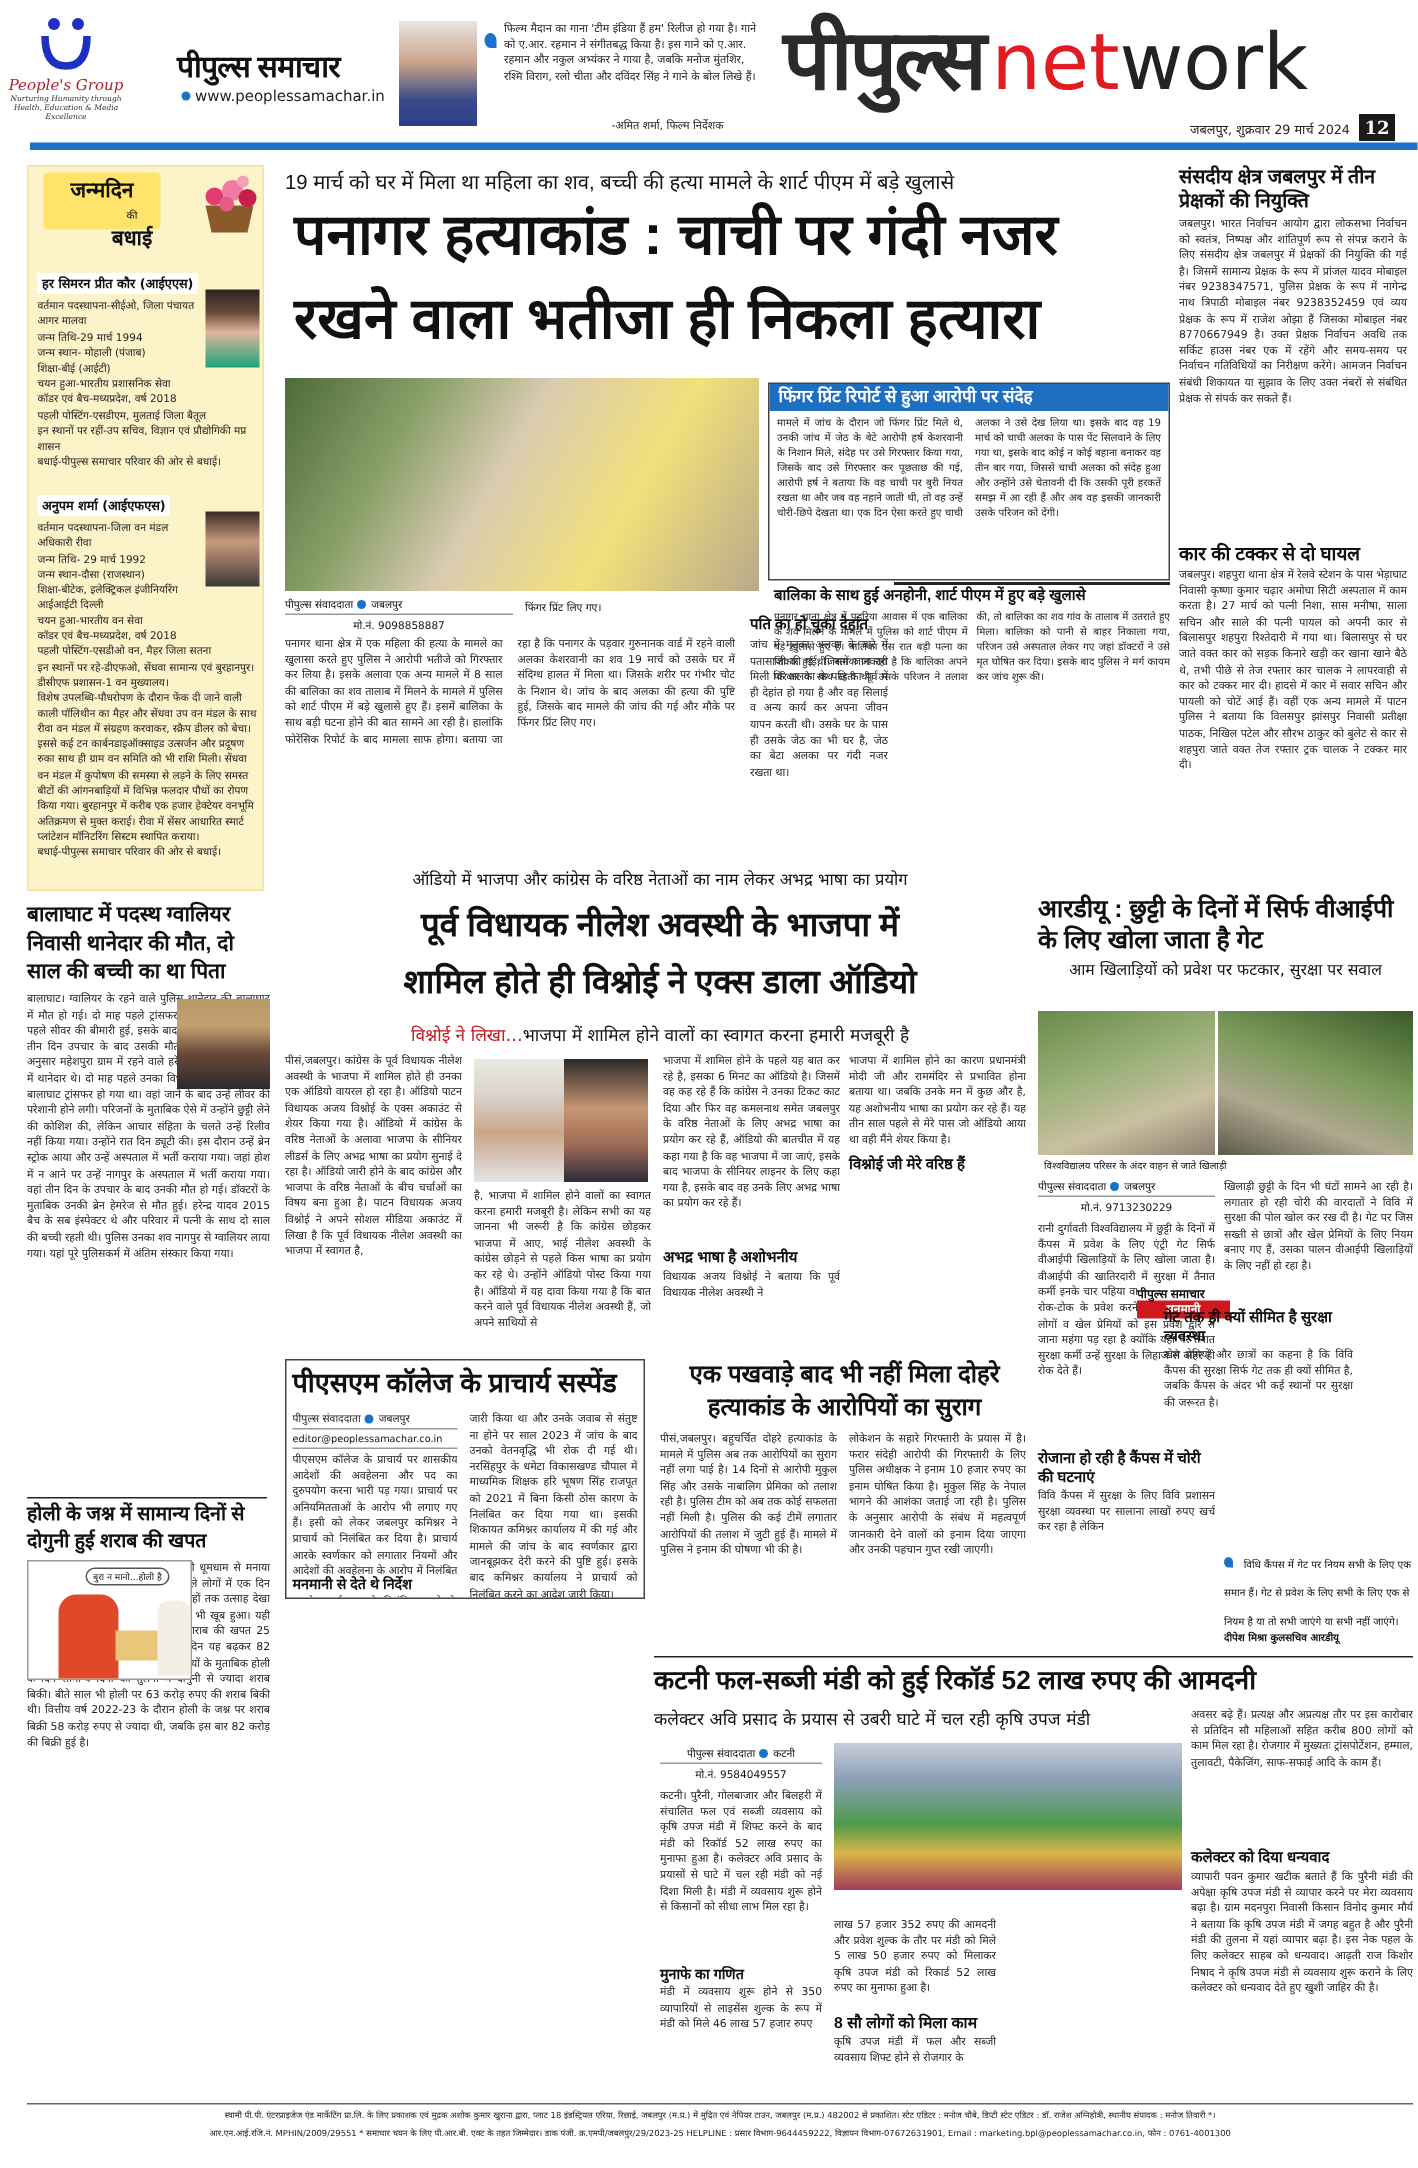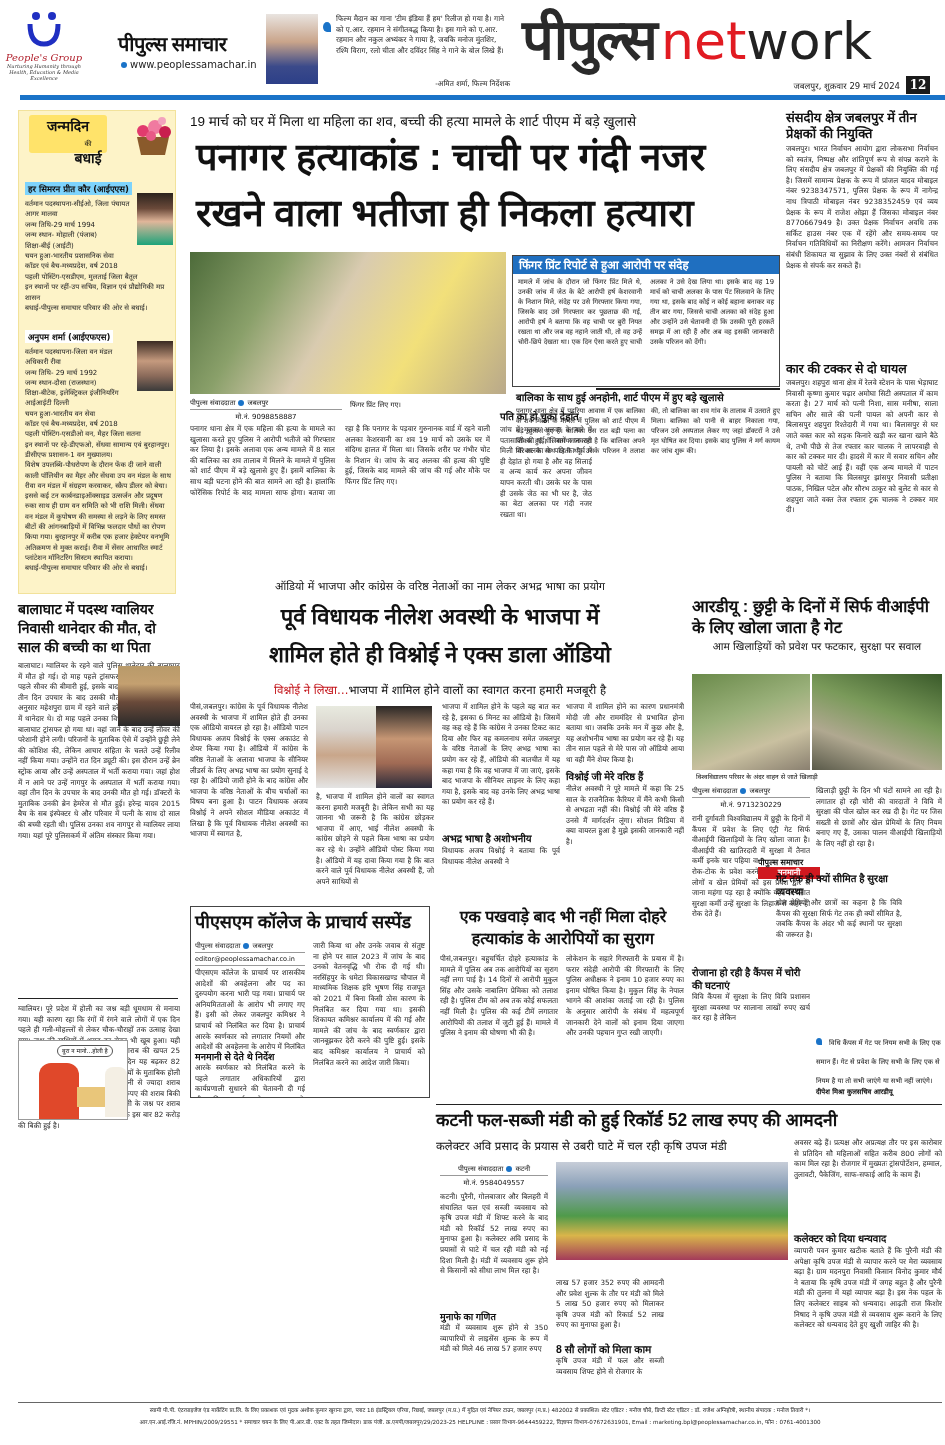--- a/index.html
+++ b/index.html
@@ -27,21 +27,21 @@
   </div>
   <div class="abs" style="left:118px;top:30px;width:150px;">
     <div class="hd" style="font-size:20px;letter-spacing:-0.5px;">पीपुल्स समाचार</div>
     <div style="font-size:10px;color:#222;margin-top:2px;">
       <span class="dot"></span><span>www.peoplessamachar.in</span>
     </div>
   </div>
   <div class="abs photo" style="left:266px;top:14px;width:52px;height:70px;background:linear-gradient(180deg,#e9e4e0 0,#c9a48a 40%,#3b4a8a 75%,#2c3f88 100%);"></div>
   <div class="abs" style="left:323px;top:22px;width:8px;height:10px;background:#1a73c8;border-radius:50% 50% 0 50%;"></div>
   <div class="abs" style="left:336px;top:14px;width:170px;font-size:7.3px;line-height:10.5px;color:#222;">फिल्म मैदान का गाना 'टीम इंडिया हैं हम' रिलीज हो गया है। गाने को ए.आर. रहमान ने संगीतबद्ध किया है। इस गाने को ए.आर. रहमान और नकुल अभ्यंकर ने गाया है, जबकि मनोज मुंतशिर, रश्मि विराग, रलो चीता और दविंदर सिंह ने गाने के बोल लिखे हैं।</div>
-  <div class="abs" style="left:380px;top:78px;width:130px;text-align:right;font-size:7.3px;color:#222;">-अमित शर्मा, फिल्म निर्देशक</div>
+  <div class="abs" style="left:380px;top:78px;width:130px;text-align:center;font-size:7.3px;color:#222;">-अमित शर्मा, फिल्म निर्देशक</div>
 
   <div class="abs" style="left:522px;top:4px;width:420px;height:72px;white-space:nowrap;">
     <span class="hd" style="font-size:56px;line-height:72px;color:#2a2a2a;letter-spacing:-2px;">पीपुल्स</span>
     <span style="font-family:'DejaVu Sans',sans-serif;font-size:52px;line-height:72px;color:#e11b22;font-weight:normal;">net</span><span style="font-family:'DejaVu Sans',sans-serif;font-size:52px;line-height:72px;color:#222;">work</span>
   </div>
   <div class="abs" style="left:700px;top:80px;width:200px;text-align:right;font-size:8.5px;color:#222;">जबलपुर, शुक्रवार 29 मार्च 2024</div>
   <div class="abs" style="left:906px;top:76px;width:24px;height:18px;background:#1a1a1a;color:#fff;font-family:'DejaVu Serif',serif;font-weight:bold;font-size:12px;text-align:center;line-height:18px;">12</div>
   <div class="abs" style="left:20px;top:95px;width:925px;height:5px;background:#1a73c8;"></div>
 </div>
 
@@ -58,21 +58,21 @@
       <path d="M6 22 L38 22 L34 40 L10 40 Z" fill="#8a5a2b"></path>
       <circle cx="12" cy="16" r="6" fill="#e23b6e"></circle>
         <circle cx="24" cy="12" r="7" fill="#f07aa0"></circle>
       <circle cx="34" cy="17" r="6" fill="#c81e4e"></circle>
         <circle cx="20" cy="21" r="5" fill="#e85a86"></circle>
       <circle cx="31" cy="6" r="4" fill="#f3a2bd"></circle>
     </svg>
   </div>
 
   <div class="abs" style="left:6px;top:66px;width:148px;">
-    <div style="background:#7dd3fc;display:inline-block;padding:1px 3px;font-size:8.5px;font-weight:bold;">हर सिमरन प्रीत कौर (आईएएस)</div>
+    <div style="background:#ffffff;display:inline-block;padding:1px 3px;font-size:8.5px;font-weight:bold;">हर सिमरन प्रीत कौर (आईएएस)</div>
     <div class="abs photo" style="left:112px;top:16px;width:36px;height:52px;background:linear-gradient(180deg,#2b231d 0,#6b4a3a 30%,#e0b69a 55%,#1ca37a 100%);"></div>
     <div style="width:108px;margin-top:3px;font-size:7px;line-height:10.4px;color:#222;">
       <div>वर्तमान पदस्थापना-सीईओ, जिला पंचायत आगर मालवा</div>
       <div>जन्म तिथि-29 मार्च 1994</div>
       <div>जन्म स्थान- मोहाली (पंजाब)</div>
       <div>शिक्षा-बीई (आईटी)</div>
       <div style="width:148px;">चयन हुआ-भारतीय प्रशासनिक सेवा</div>
       <div style="width:148px;">कॉडर एवं बैच-मध्यप्रदेश, वर्ष 2018</div>
       <div style="width:148px;">पहली पोस्टिंग-एसडीएम, मुलताई जिला बैतूल</div>
       <div style="width:148px;">इन स्थानों पर रहीं-उप सचिव, विज्ञान एवं प्रौद्योगिकी मप्र शासन</div>
@@ -132,20 +132,21 @@
   <div class="body-text" style="height:200px;">जबलपुर। शहपुरा थाना क्षेत्र में रेलवे स्टेशन के पास भेड़ाघाट निवासी कृष्णा कुमार चढ़ार अमोघा सिटी अस्पताल में काम करता है। 27 मार्च को पत्नी निशा, सास मनीषा, साला सचिन और साले की पत्नी पायल को अपनी कार से बिलासपुर शहपुरा रिश्तेदारी में गया था। बिलासपुर से घर जाते वक्त कार को सड़क किनारे खड़ी कर खाना खाने बैठे थे, तभी पीछे से तेज रफ्तार कार चालक ने लापरवाही से कार को टक्कर मार दी। हादसे में कार में सवार सचिन और पायली को चोटें आई हैं। वहीं एक अन्य मामले में पाटन पुलिस ने बताया कि विलसपुर झांसपुर निवासी प्रतीक्षा पाठक, निखिल पटेल और सौरभ ठाकुर को बुलेट से कार से शहपुरा जाते वक्त तेज रफ्तार ट्रक चालक ने टक्कर मार दी।</div>
 </div>
 
 <div class="abs" style="left:18px;top:600px;width:162px;">
   <div class="hd" style="font-size:14px;line-height:19px;">बालाघाट में पदस्थ ग्वालियर निवासी थानेदार की मौत, दो साल की बच्ची का था पिता</div>
   <div class="abs photo" style="left:100px;top:66px;width:62px;height:60px;background:linear-gradient(180deg,#b89a6a 0,#c4a070 30%,#6a4a3a 60%,#2a2a2a 100%);"></div>
   <div class="body-text" style="margin-top:4px;height:336px;">बालाघाट। ग्वालियर के रहने वाले पुलिस थानेदार की बालाघाट में मौत हो गई। दो माह पहले ट्रांसफर होकर गये थानेदार को पहले सीवर की बीमारी हुई, इसके बाद ब्रेन स्ट्रोक आने के बाद तीन दिन उपचार के बाद उसकी मौत हो गई। जानकारी के अनुसार महेशपुरा ग्राम में रहने वाले हरेन्द्र यादव पुलिस विभाग में थानेदार थे। दो माह पहले उनका विधायक व्यवस्था के चलते बालाघाट ट्रांसफर हो गया था। वहां जाने के बाद उन्हें लीवर की परेशानी होने लगी। परिजनों के मुताबिक ऐसे में उन्होंने छुट्टी लेने की कोशिश की, लेकिन आचार संहिता के चलते उन्हें रिलीव नहीं किया गया। उन्होंने रात दिन ड्यूटी की। इस दौरान उन्हें ब्रेन स्ट्रोक आया और उन्हें अस्पताल में भर्ती कराया गया। जहां होश में न आने पर उन्हें नागपुर के अस्पताल में भर्ती कराया गया। वहां तीन दिन के उपचार के बाद उनकी मौत हो गई। डॉक्टरों के मुताबिक उनकी ब्रेन हेमरेज से मौत हुई। हरेन्द्र यादव 2015 बैच के सब इंस्पेक्टर थे और परिवार में पत्नी के साथ दो साल की बच्ची रहती थी। पुलिस उनका शव नागपुर से ग्वालियर लाया गया। यहां पूरे पुलिसकर्म में अंतिम संस्कार किया गया।</div>
 </div>
 <div class="abs rule" style="left:18px;top:998px;width:160px;height:1px;"></div>
 <div class="abs" style="left:18px;top:1000px;width:162px;">
+  <div class="hd" style="font-size:13px;line-height:18px;">होली के जश्न में सामान्य दिनों से दोगुनी हुई शराब की खपत</div>
   <div class="abs" style="left:0;top:40px;width:110px;height:80px;background:#fff;border:1px solid #999;">
     <div style="position:absolute;left:38px;top:4px;font-size:6px;border:1px solid #555;border-radius:10px;padding:1px 4px;">बुरा न मानो...होली है</div>
     <div style="position:absolute;left:20px;top:22px;width:40px;height:56px;background:#e0482a;border-radius:12px 12px 0 0;"></div>
     <div style="position:absolute;left:58px;top:46px;width:30px;height:20px;background:#e9c67a;"></div>
     <div style="position:absolute;left:86px;top:26px;width:22px;height:50px;background:#f4efe4;border-radius:8px 8px 0 0;"></div>
   </div>
   <div class="body-text" style="margin-top:4px;height:370px;padding-left:0;">ग्वालियर। पूरे प्रदेश में होली का जश्न बड़ी धूमधाम से मनाया गया। यही कारण रहा कि रंगों में रंगने वाले लोगों में एक दिन पहले ही गली-मोहल्लों से लेकर चौक-चौराहों तक उत्साह देखा गया। जश्न की खुशियों में शराब का सेवन भी खूब हुआ। यही कारण है कि सामान्य दिनों में प्रदेश में शराब की खपत 25 करोड़ रुपए की होती है, वहीं होली के दिन यह बढ़कर 82 करोड़ रुपए तक पहुंच गई। शराब कारोबारियों के मुताबिक होली के दिन सामान्य दिनों की तुलना में दोगुनी से ज्यादा शराब बिकी। बीते साल भी होली पर 63 करोड़ रुपए की शराब बिकी थी। वित्तीय वर्ष 2022-23 के दौरान होली के जश्न पर शराब बिक्री 58 करोड़ रुपए से ज्यादा थी, जबकि इस बार 82 करोड़ की बिक्री हुई है।</div>
 </div>
 
 <div class="abs" style="left:190px;top:578px;width:500px;text-align:center;font-size:11px;">ऑडियो में भाजपा और कांग्रेस के वरिष्ठ नेताओं का नाम लेकर अभद्र भाषा का प्रयोग</div>
@@ -159,21 +160,20 @@
 <div class="abs photo" style="left:376px;top:706px;width:56px;height:82px;background:linear-gradient(180deg,#2b2826 0,#c69674 40%,#a06a54 70%,#2b2b3b 100%);"></div>
 <div class="abs body-text" style="left:316px;top:792px;width:118px;height:110px;">है, भाजपा में शामिल होने वालों का स्वागत करना हमारी मजबूरी है। लेकिन सभी का यह जानना भी जरूरी है कि कांग्रेस छोड़कर भाजपा में आए, भाई नीलेश अवस्थी के कांग्रेस छोड़ने से पहले किस भाषा का प्रयोग कर रहे थे। उन्होंने ऑडियो पोस्ट किया गया है। ऑडियो में यह दावा किया गया है कि बात करने वाले पूर्व विधायक नीलेश अवस्थी हैं, जो अपने साथियों से</div>
 <div class="abs body-text" style="left:442px;top:702px;width:118px;height:128px;">भाजपा में शामिल होने के पहले यह बात कर रहे है, इसका 6 मिनट का ऑडियो है। जिसमें वह कह रहे हैं कि कांग्रेस ने उनका टिकट काट दिया और फिर वह कमलनाथ समेत जबलपुर के वरिष्ठ नेताओं के लिए अभद्र भाषा का प्रयोग कर रहे हैं, ऑडियो की बातचीत में यह कहा गया है कि वह भाजपा में जा जाएं, इसके बाद भाजपा के सीनियर लाइनर के लिए कहा गया है, इसके बाद वह उनके लिए अभद्र भाषा का प्रयोग कर रहे हैं।</div>
 <div class="abs" style="left:442px;top:832px;width:118px;">
   <div class="hd" style="font-size:10px;line-height:14px;">अभद्र भाषा है अशोभनीय</div>
   <div class="body-text">विधायक अजय विश्नोई ने बताया कि पूर्व विधायक नीलेश अवस्थी ने</div>
 </div>
 <div class="abs body-text" style="left:566px;top:702px;width:118px;height:66px;">भाजपा में शामिल होने का कारण प्रधानमंत्री मोदी जी और राममंदिर से प्रभावित होना बताया था। जबकि उनके मन में कुछ और है, यह अशोभनीय भाषा का प्रयोग कर रहे हैं। यह तीन साल पहले से मेरे पास जो ऑडियो आया था वही मैंने शेयर किया है।</div>
 <div class="abs" style="left:566px;top:770px;width:118px;">
   <div class="hd" style="font-size:10px;line-height:14px;">विश्नोई जी मेरे वरिष्ठ हैं</div>
-  <div class="body-text" style="height:90px;">नीलेश अवस्थी ने पूरे मामले में कहा कि 25 साल के राजनैतिक कैरियर में मैंने कभी किसी से अभद्रता नहीं की। विश्नोई जी मेरे वरिष्ठ हैं उनसे मैं मार्गदर्शन लूंगा। सोशल मिडिया में क्या वायरल हुआ है मुझे इसकी जानकारी नहीं है।</div>
 </div>
 
 <div class="abs" style="left:692px;top:596px;width:250px;">
   <div class="hd" style="font-size:16.5px;line-height:21px;text-align:left;">आरडीयू : छुट्टी के दिनों में सिर्फ वीआईपी के लिए खोला जाता है गेट</div>
   <div style="font-size:10.5px;text-align:center;margin-top:1px;">आम खिलाड़ियों को प्रवेश पर फटकार, सुरक्षा पर सवाल</div>
 </div>
 <div class="abs photo" style="left:692px;top:674px;width:118px;height:96px;background:linear-gradient(160deg,#6a8a4a 0,#9ab07a 40%,#c9c0a0 70%,#8a8070 100%);"></div>
 <div class="abs photo" style="left:812px;top:674px;width:130px;height:96px;background:linear-gradient(200deg,#3a5a2a 0,#7a9a5a 40%,#b0a890 70%,#5a5a4a 100%);"></div>
 <div class="abs" style="left:696px;top:772px;width:150px;font-size:6.5px;">विश्वविद्यालय परिसर के अंदर वाहन से जाते खिलाड़ी</div>
 <div class="abs" style="left:692px;top:786px;width:118px;font-size:7px;border-bottom:1px solid #999;padding-bottom:2px;">
@@ -193,21 +193,21 @@
 <div class="abs" style="left:692px;top:966px;width:118px;">
   <div class="hd" style="font-size:10px;line-height:13px;">रोजाना हो रही है कैंपस में चोरी की घटनाएं</div>
   <div class="body-text" style="height:60px;">विवि कैंपस में सुरक्षा के लिए विवि प्रशासन सुरक्षा व्यवस्था पर सालाना लाखों रुपए खर्च कर रहा है लेकिन</div>
 </div>
 <div class="abs" style="left:816px;top:1030px;width:126px;">
   <span style="display:inline-block;width:6px;height:7px;background:#1a73c8;border-radius:50% 50% 0 50%;margin-right:2px;"></span>
   <span style="font-size:6.8px;line-height:10px;">विधि कैंपस में गेट पर नियम सभी के लिए एक समान हैं। गेट से प्रवेश के लिए सभी के लिए एक से नियम है या तो सभी जाएंगे या सभी नहीं जाएंगे।</span>
   <div style="font-size:6.8px;text-align:left;font-weight:bold;">दीपेश मिश्रा कुलसचिव आरडीयू</div>
 </div>
 
-<div class="abs" style="left:190px;top:906px;width:240px;height:192px;border:1px solid #444;padding:3px 4px;overflow:hidden;">
+<div class="abs" style="left:190px;top:906px;width:240px;height:160px;border:1px solid #444;padding:3px 4px;overflow:hidden;">
   <div class="hd" style="font-size:18px;line-height:24px;white-space:nowrap;">पीएसएम कॉलेज के प्राचार्य सस्पेंड</div>
   <div class="abs" style="left:4px;top:34px;width:110px;">
     <div class="byline"><span>पीपुल्स संवाददाता</span><span class="dot"></span><span>जबलपुर</span></div>
     <div style="font-size:6.5px;margin-top:2px;border-bottom:1px solid #999;padding-bottom:2px;">editor@peoplessamachar.co.in</div>
     <div class="body-text" style="height:82px;margin-top:2px;">पीएसएम कॉलेज के प्राचार्य पर शासकीय आदेशों की अवहेलना और पद का दुरुपयोग करना भारी पड़ गया। प्राचार्य पर अनियमितताओं के आरोप भी लगाए गए हैं। इसी को लेकर जबलपुर कमिश्नर ने प्राचार्य को निलंबित कर दिया है। प्राचार्य आरके स्वर्णकार को लगातार नियमों और आदेशों की अवहेलना के आरोप में निलंबित किया गया है। पिछले 4 सालों से उन पर अध्यापकों सहित कर्मचारियों संघ लगातार अनियमितताओं के आरोप लगाते आ रहे हैं।</div>
     <div class="hd" style="font-size:9.5px;line-height:13px;">मनमानी से देते थे निर्देश</div>
     <div class="body-text" style="height:60px;">आरके स्वर्णकार को निलंबित करने के पहले लगातार अधिकारियों द्वारा कार्यप्रणाली सुधारने की चेतावनी दी गई थी। कमिश्नर कार्यालय के अनुसार आरके स्वर्णकार का व्यवहार कर्मचारियों के साथ ठीक नहीं था।</div>
   </div>
   <div class="abs body-text" style="left:122px;top:34px;width:112px;height:152px;">जारी किया था और उनके जवाब से संतुष्ट ना होने पर साल 2023 में जांच के बाद उनको वेतनवृद्धि भी रोक दी गई थी। नरसिंहपुर के धमेटा विकासखण्ड चौपाल में माध्यमिक शिक्षक हरि भूषण सिंह राजपूत को 2021 में बिना किसी ठोस कारण के निलंबित कर दिया गया था। इसकी शिकायत कमिश्नर कार्यालय में की गई और मामले की जांच के बाद स्वर्णकार द्वारा जानबूझकर देरी करने की पुष्टि हुई। इसके बाद कमिश्नर कार्यालय ने प्राचार्य को निलंबित करने का आदेश जारी किया।</div>
 </div>

